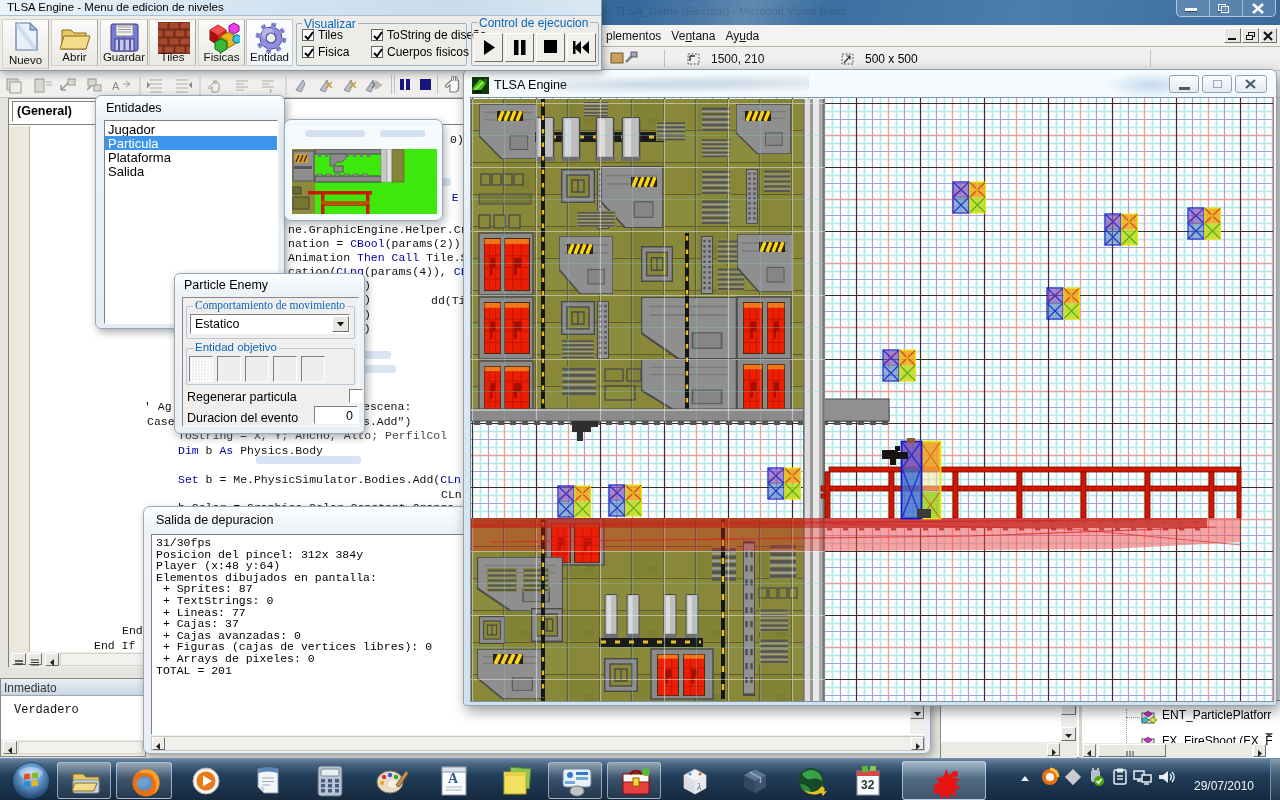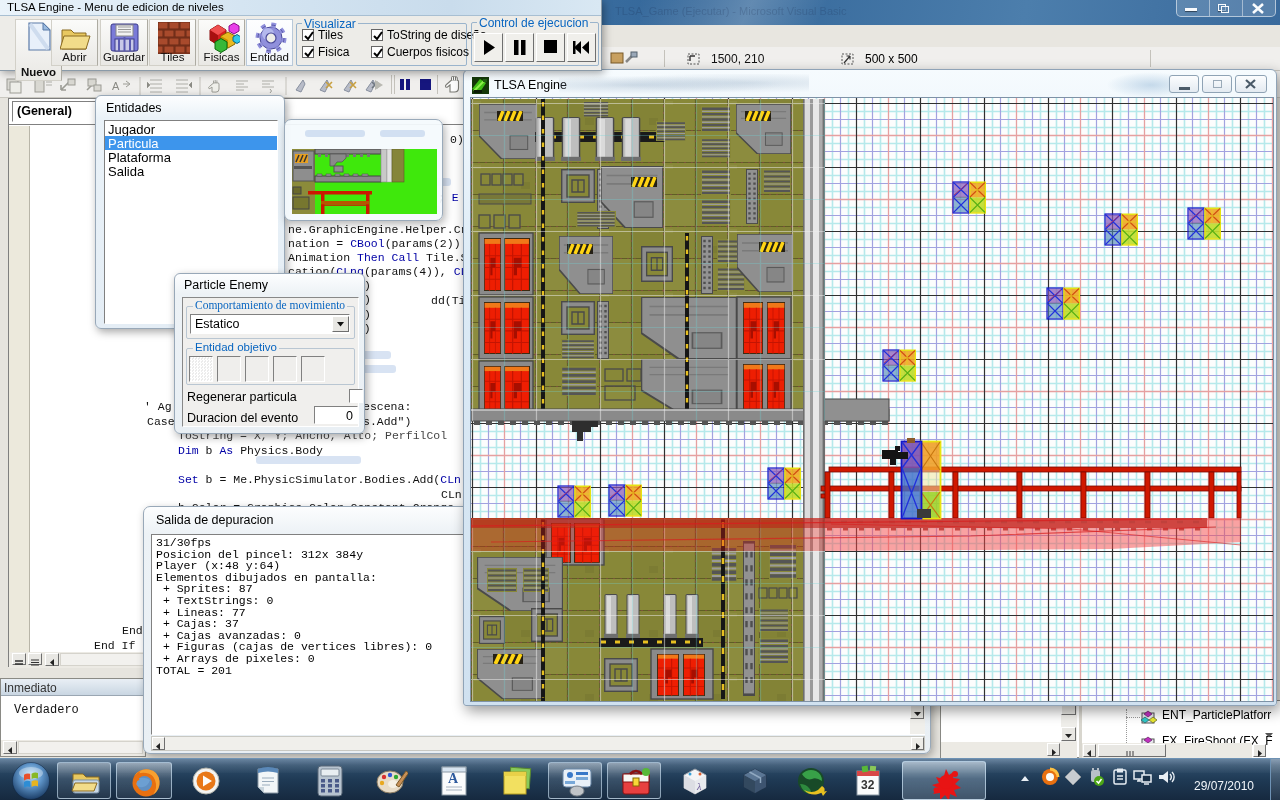--- a/index.html
+++ b/index.html
@@ -34,20 +34,33 @@
     <div class="abs" style="left:65px;top:0;width:1px;height:16px;background:rgba(255,255,255,0.45);"></div>
     <div class="abs" style="left:8px;top:8px;width:12px;height:3px;background:#F8FAFC;box-shadow:0 1px 1px rgba(0,0,0,0.5);"></div>
     <div class="abs" style="left:41px;top:4px;width:8px;height:7px;border:1.5px solid #F8FAFC;box-shadow:0 1px 1px rgba(0,0,0,0.4);"></div>
     <div class="abs" style="left:44px;top:6px;width:8px;height:7px;border:1.5px solid #F8FAFC;background:rgba(90,130,170,0.6);"></div>
     <svg class="abs" style="left:74px;top:3px;" width="14" height="12">
           <path d="M2 1 L12 10 M12 1 L2 10" stroke="#FAFCFE" stroke-width="2.6"></path>
         </svg>
   </div>
 </div>
 
+<div class="abs" style="left:0;top:25px;width:1280px;height:22px;background:#F4F3F1;border-bottom:1px solid #B7B5AD;">
+  <div class="abs" style="left:606px;top:4px;font-size:12px;color:#111;">plementos&nbsp;&nbsp;&nbsp;Ve<u>n</u>tana&nbsp;&nbsp;&nbsp;Ay<u>u</u>da</div>
+  <div class="classicbtn" style="left:1224px;top:3px;width:17px;height:15px;">
+        <div class="abs" style="left:3px;top:9px;width:8px;height:2px;background:#111;"></div>
+      </div>
+  <div class="classicbtn" style="left:1242px;top:3px;width:17px;height:15px;">
+    <div class="abs" style="left:5px;top:3px;width:7px;height:5px;border:1px solid #111;"></div>
+    <div class="abs" style="left:3px;top:6px;width:7px;height:5px;border:1px solid #111;background:#E8E7E3;"></div>
+  </div>
+  <div class="classicbtn" style="left:1260px;top:3px;width:17px;height:15px;"><svg width="15" height="13">
+          <path d="M3 2 L11 10 M11 2 L3 10" stroke="#111" stroke-width="2"></path>
+        </svg></div>
+</div>
 
 <div class="abs" style="left:0;top:47px;width:1280px;height:24px;background:#F0EFED;border-bottom:1px solid #C9C7C0;">
   <svg class="abs" style="left:610px;top:3px;" width="30" height="18">
     <rect x="1" y="3" width="12" height="10" fill="#C8A060" stroke="#7A5A28"></rect>
     <path d="M16 12 L24 4" stroke="#888" stroke-width="2.5"></path>
         <rect x="21" y="2" width="6" height="5" fill="#9AA8B8" stroke="#55636F"></rect>
   </svg>
   <div class="abs" style="left:664px;top:3px;width:1px;height:17px;background:#C4C2BB;"></div>
   <svg class="abs" style="left:686px;top:4px;" width="18" height="16">
     <rect x="2" y="3" width="11" height="10" fill="none" stroke="#555" stroke-dasharray="2 1.5"></rect>
@@ -616,21 +629,21 @@
     </g>
   </svg>
   </div>
 </div>
 
 <div class="abs" style="left:0;top:0;width:602px;height:71px;background:#EDECE8;border-right:1px solid #8A9AA8;border-bottom:1px solid #8A9AA8;box-shadow:2px 2px 8px rgba(0,0,0,0.35);z-index:50;">
   <div class="abs" style="left:0;top:0;width:601px;height:16px;background:linear-gradient(90deg,#EAF3FA,#D5E5F2 40%,#C9DCEC 75%,#D9E8F3);border-bottom:1px solid #A8BFD2;">
     <div class="abs" style="left:7px;top:1px;font-size:11.5px;color:#000;">TLSA Engine - Menu de edicion de niveles</div>
   </div>
 
-  <div class="tbtn" style="left:15px;top:19px;width:47px;height:62px;font-weight:bold;">
+  <div class="tbtn" style="left:2px;top:19px;width:47px;height:50px;">
     <svg class="mini-ic" style="left:11px;top:2px;" width="26" height="30">
       <path d="M2 1 h14 l7 7 v20 h-21 Z" fill="#E8F0FA" stroke="#5A7AA8" stroke-width="1.2"></path>
       <path d="M16 1 l7 7 h-7 Z" fill="#9ABBE0" stroke="#5A7AA8"></path>
       <path d="M3 2 L21 27" stroke="#C8D8EC" stroke-width="4" opacity="0.8"></path>
     </svg>
     <div class="lbl">Nuevo</div>
   </div>
   <div class="tbtn" style="left:51px;top:19px;width:47px;height:47px;">
     <svg class="mini-ic" style="left:8px;top:4px;" width="32" height="28">
       <path d="M2 6 h9 l3 3 h12 v16 h-24 Z" fill="#E8C860" stroke="#8A6A20"></path>

